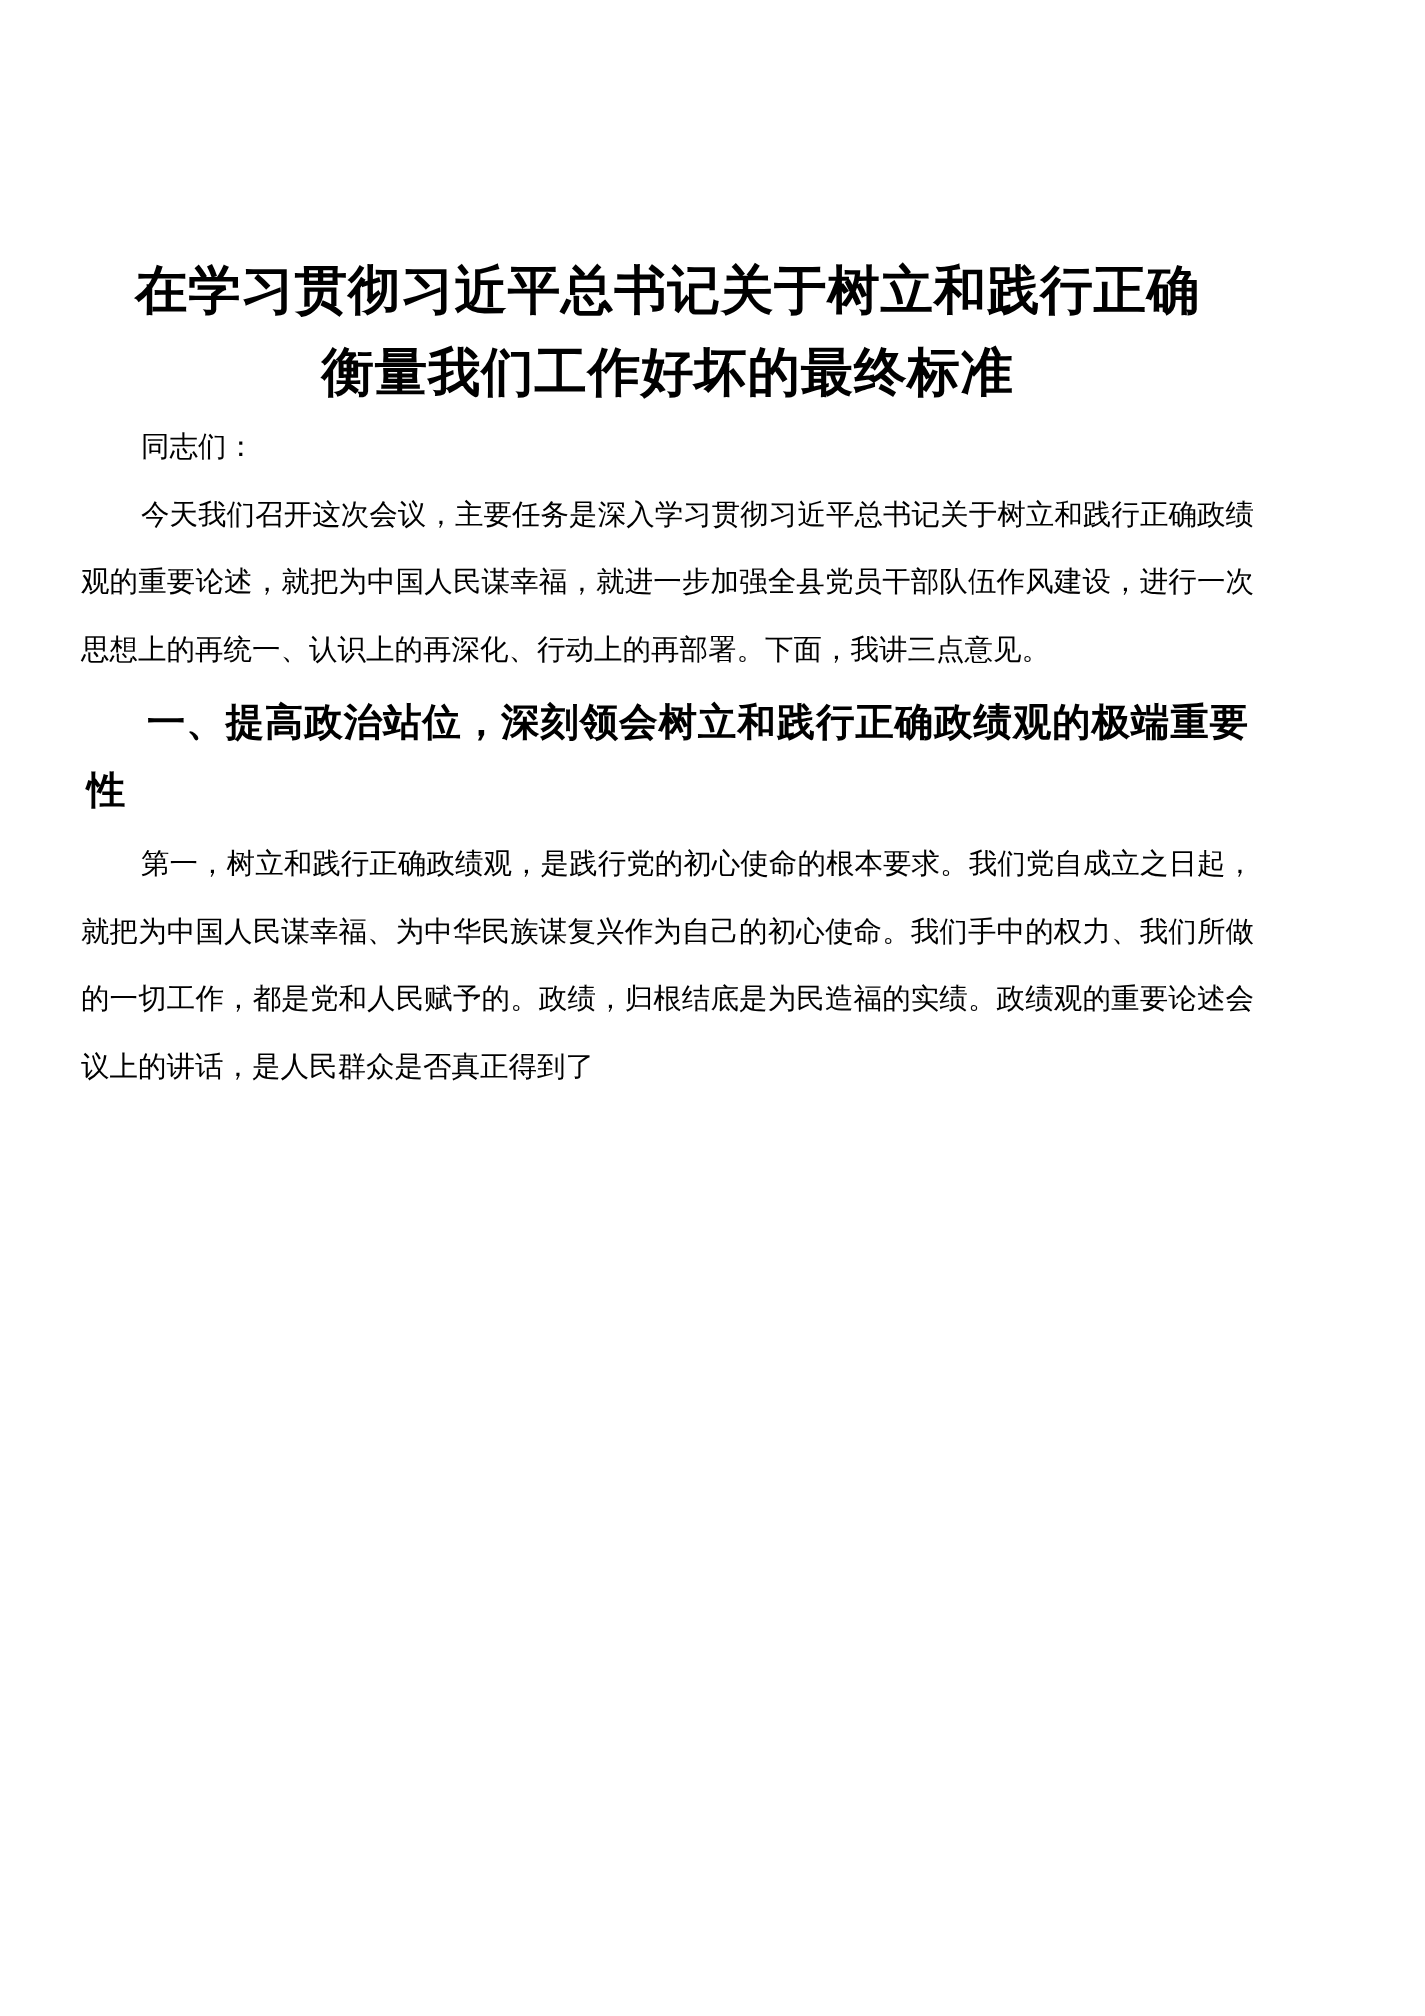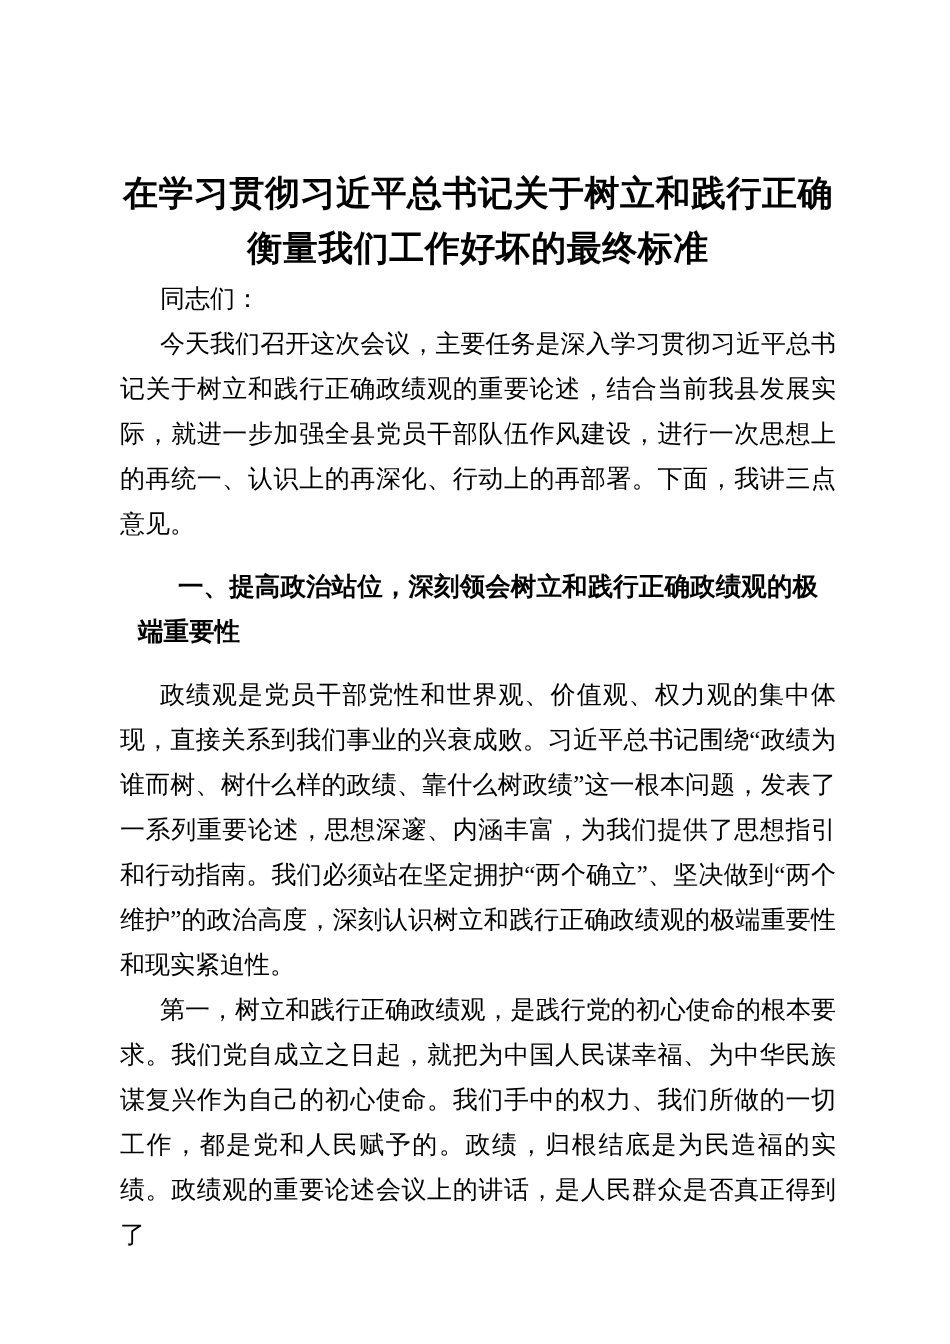--- a/index.html
+++ b/index.html
@@ -11,21 +11,21 @@
     width: 950px;
     height: 1344px;
     overflow: hidden;
   }
   .page {
     box-sizing: border-box;
     width: 950px;
     height: 1344px;
     background: #ffffff;
     color: #000000;
-    padding: 166px 114px 0 120px;
+    padding: 166px 114px 0 54px;
     overflow: hidden;
   }
   .doc-title {
     margin: 0;
     padding: 0;
     font-family: "Liberation Serif", "DejaVu Serif", serif;
     font-weight: bold;
     font-size: 35px;
     line-height: 55px;
     text-align: center;
@@ -33,30 +33,30 @@
   }
   .doc-title .title-line {
     display: block;
     white-space: nowrap;
   }
   .para {
     margin: 0;
     padding: 0;
     font-family: "Liberation Serif", "DejaVu Serif", serif;
     font-weight: normal;
-    font-size: 25px;
+    font-size: 19px;
     line-height: 45px;
     text-align: justify;
     text-indent: 40px;
   }
   .salutation {
     text-align: left;
   }
   .section-heading {
-    margin: 18px;
+    margin: 4px;
     padding: 0;
     font-family: "Liberation Sans", "DejaVu Sans", sans-serif;
     font-weight: bold;
     font-size: 25.5px;
     line-height: 45px;
     text-align: justify;
     text-indent: 40px;
   }
 </style>
 </head>
@@ -64,21 +64,20 @@
 
 <div class="page">
 
   <h1 class="doc-title">
     <span class="title-line">在学习贯彻习近平总书记关于树立和践行正确</span>
     <span class="title-line">衡量我们工作好坏的最终标准</span>
   </h1>
 
   <p class="para salutation">同志们：</p>
 
-  <p class="para">今天我们召开这次会议，主要任务是深入学习贯彻习近平总书记关于树立和践行正确政绩观的重要论述，结合当前我县发展实际，就进一步加强全县党员干部队伍作风建设，进行一次思想上的再统一、认识上的再深化、行动上的再部署。下面，我讲三点意见。</p>
+  <p class="para">今天我们召开这次会议，主要任务是深入学习贯彻习近平总书记关于树立和践行正确政绩观的重要论述，就把为中国人民谋幸福，就进一步加强全县党员干部队伍作风建设，进行一次思想上的再统一、认识上的再深化、行动上的再部署。下面，我讲三点意见。</p>
 
   <h2 class="section-heading">一、提高政治站位，深刻领会树立和践行正确政绩观的极端重要性</h2>
 
-  <p class="para">政绩观是党员干部党性和世界观、价值观、权力观的集中体现，直接关系到我们事业的兴衰成败。习近平总书记围绕“政绩为谁而树、树什么样的政绩、靠什么树政绩”这一根本问题，发表了一系列重要论述，思想深邃、内涵丰富，为我们提供了思想指引和行动指南。我们必须站在坚定拥护“两个确立”、坚决做到“两个维护”的政治高度，深刻认识树立和践行正确政绩观的极端重要性和现实紧迫性。</p>
 
   <p class="para">第一，树立和践行正确政绩观，是践行党的初心使命的根本要求。我们党自成立之日起，就把为中国人民谋幸福、为中华民族谋复兴作为自己的初心使命。我们手中的权力、我们所做的一切工作，都是党和人民赋予的。政绩，归根结底是为民造福的实绩。政绩观的重要论述会议上的讲话，是人民群众是否真正得到了</p>
 
 </div>
 
 </body></html>

